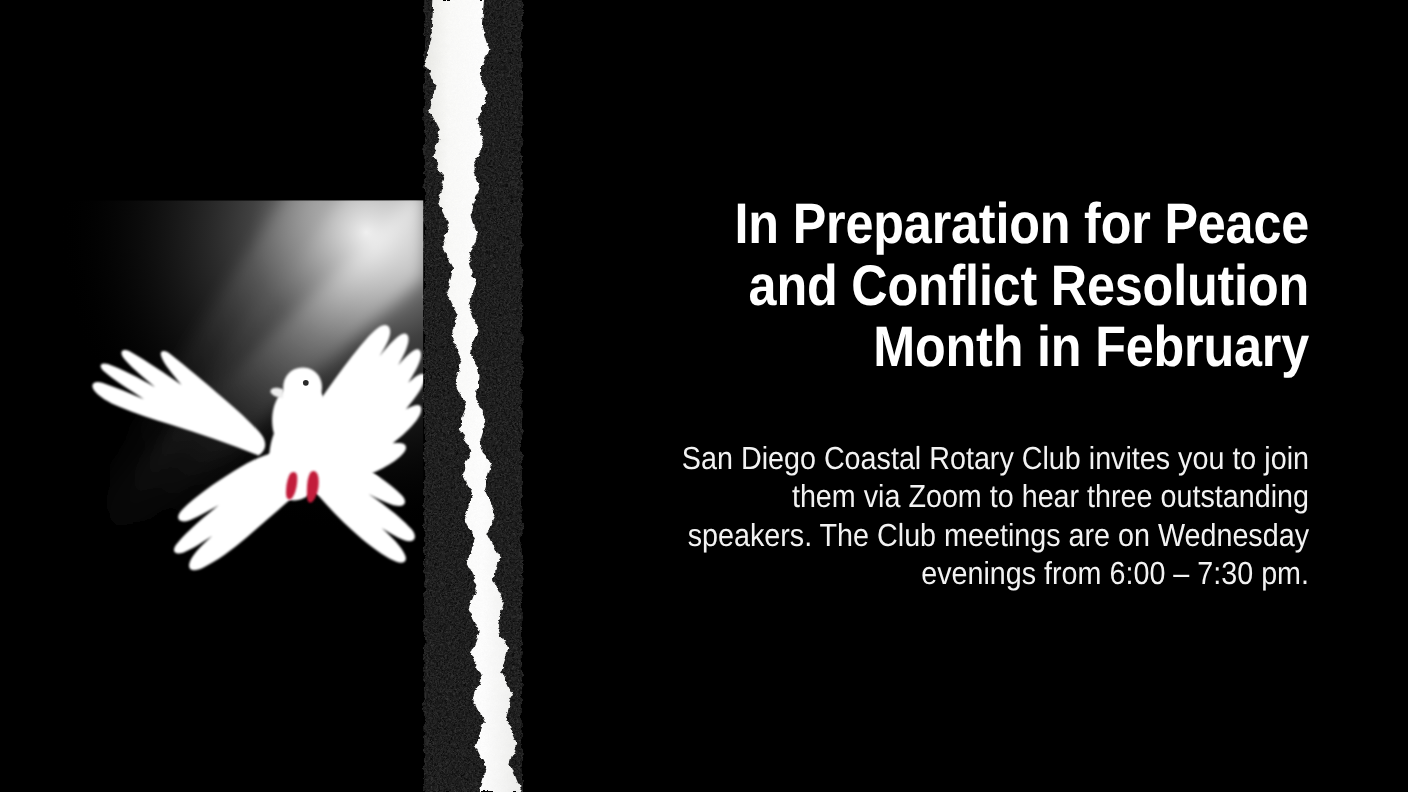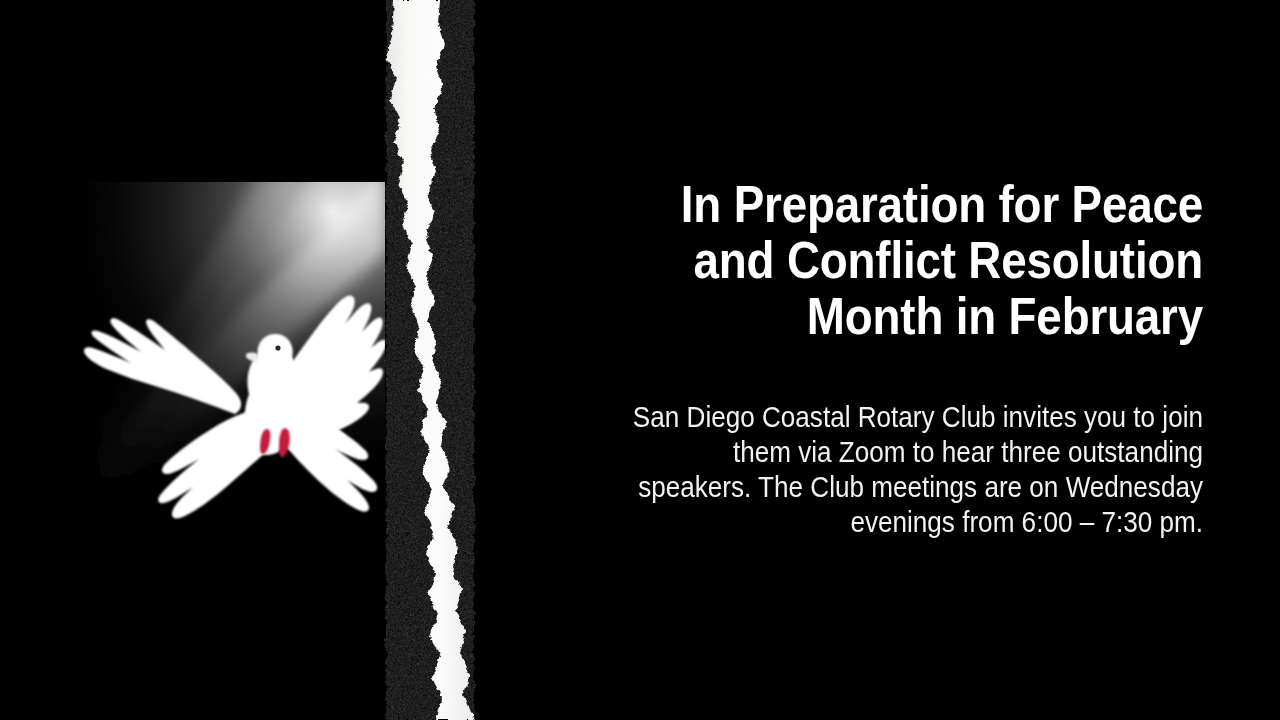--- a/index.html
+++ b/index.html
@@ -43,21 +43,21 @@
   }
   .torn-strip svg {
     display: block;
     width: 100%;
     height: 100%;
   }
 
   
   .text-column {
     position: absolute;
-    left: 553px;
+    left: 540px;
     top: 0;
     width: 650px;
     height: 720px;
   }
   .headline {
     position: absolute;
     top: 176px;
     left: 0;
     width: 650px;
     text-align: right;

